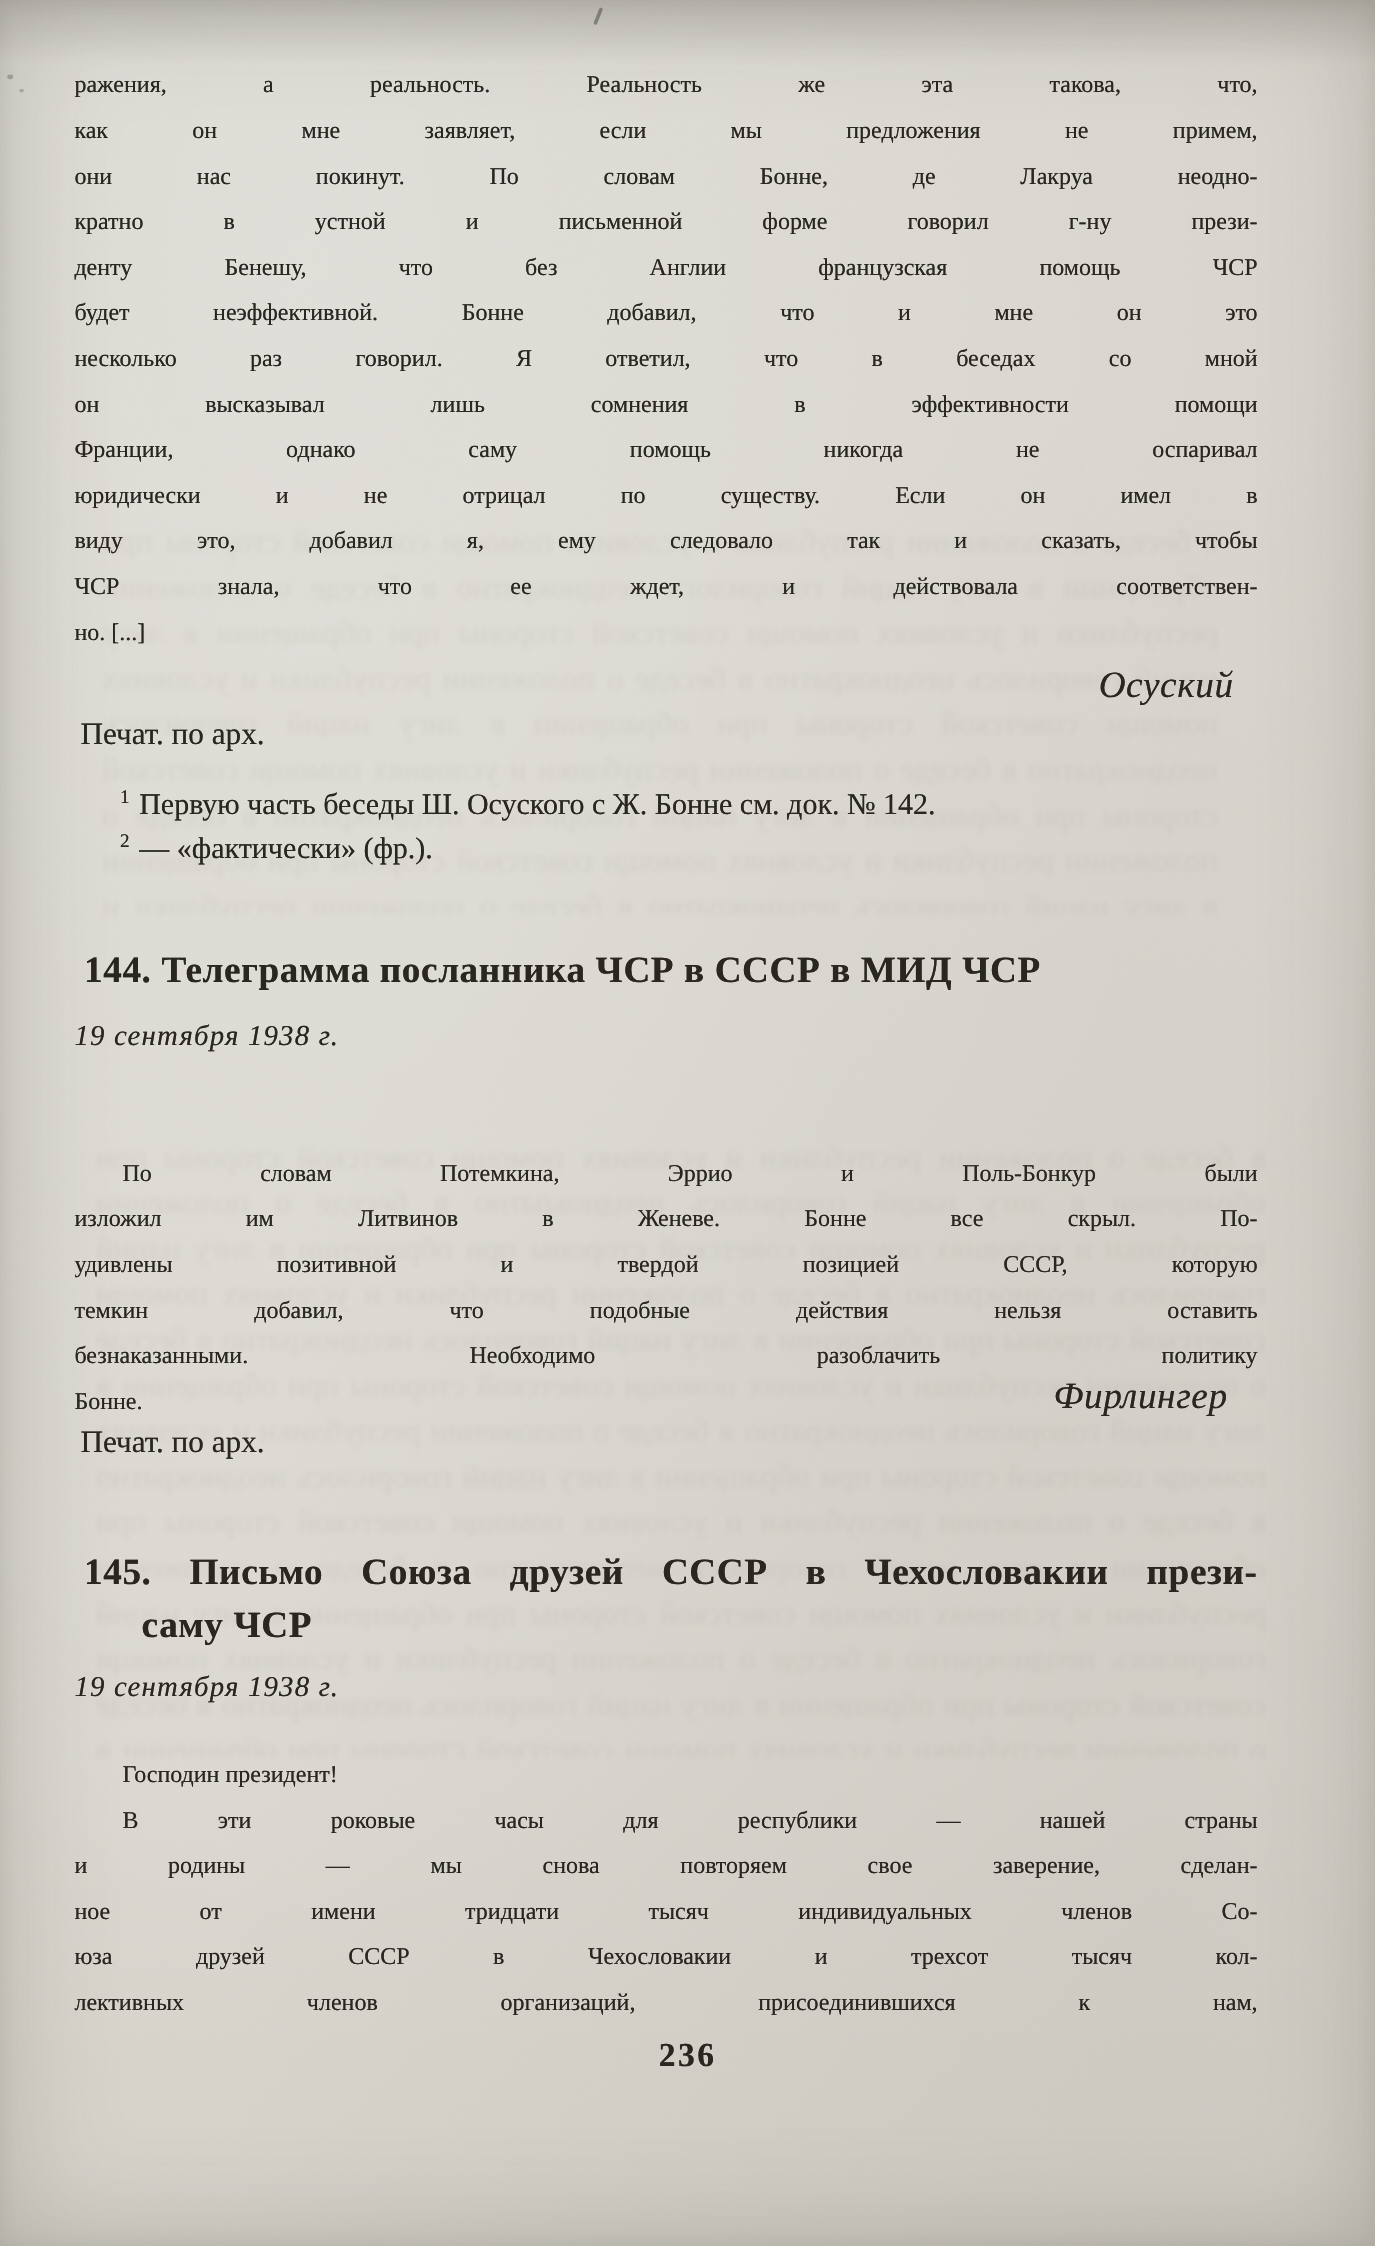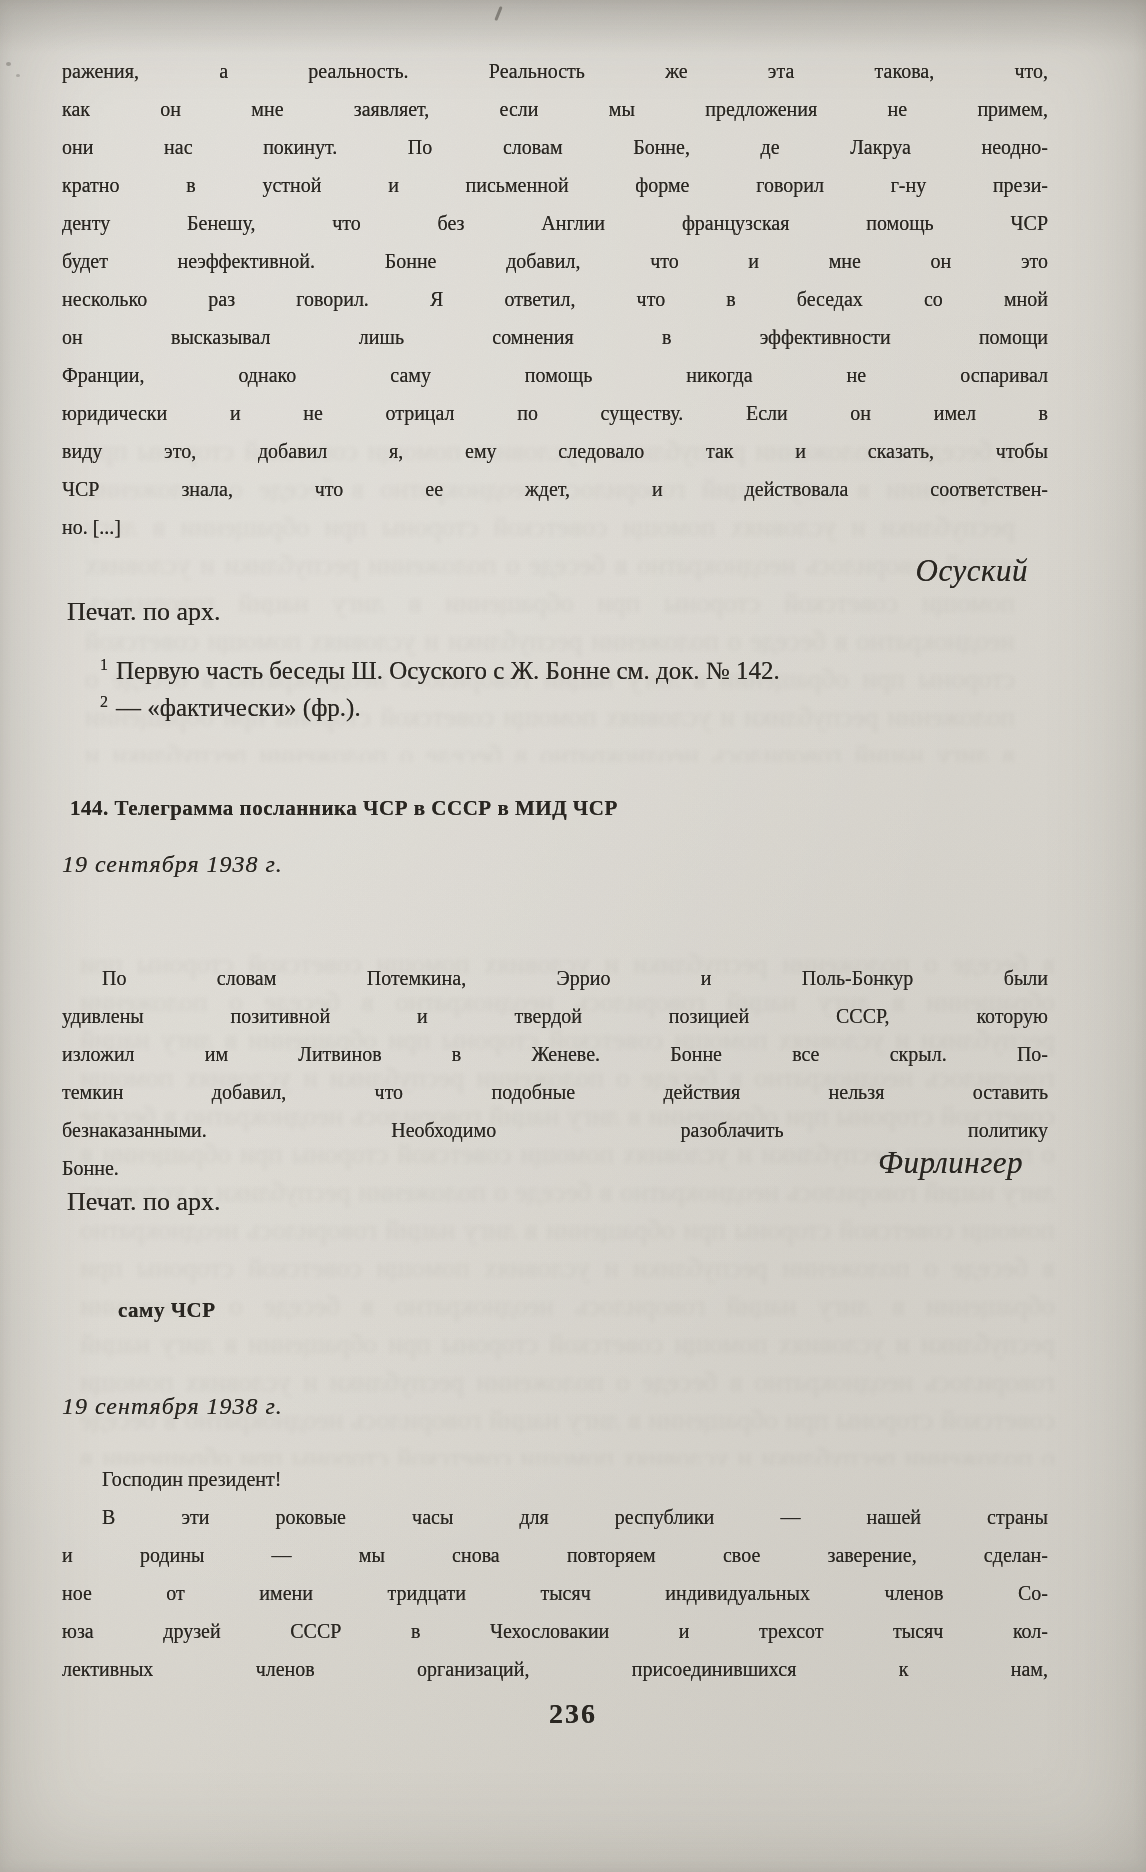--- a/index.html
+++ b/index.html
@@ -24,21 +24,21 @@
   .content{position:absolute;left:62px;top:0;width:986px;
     text-shadow:0 0 0.5px rgba(32,30,26,0.75);}
   .sec{position:absolute;width:100%;left:0;}
 
   .body-text{font-size:20px;line-height:38px;}
   .tline{text-align:left;}
   .tline.j{text-align:justify;text-align-last:justify;}
   .tline.ind{text-indent:40px;}
   .tline.cont{padding-left:48px;}
 
-  .heading{font-weight:bold;font-size:21px;line-height:44px;letter-spacing:.5px;}
+  .heading{font-weight:bold;font-size:31px;line-height:44px;letter-spacing:.5px;}
   .heading .tline{padding-left:8px;}
   .heading .tline.cont{padding-left:56px;}
   .date{font-style:italic;font-size:24px;line-height:36px;text-align:left;letter-spacing:1px;}
   .sig{font-style:italic;font-size:31px;line-height:38px;text-align:right;letter-spacing:.5px;}
   .small{font-size:26px;line-height:28px;}
   .footnotes{font-size:25px;line-height:37px;padding-left:38px;}
   .fnline sup{font-size:16px;line-height:0;margin-right:8px;}
   .pageno{position:absolute;left:0;width:1146px;text-align:center;
     font-weight:bold;font-size:28px;letter-spacing:2px;
     text-shadow:0 0 0.5px rgba(32,30,26,0.75);}
@@ -88,32 +88,33 @@
       <div class="fnline"><sup>1</sup><span>Первую часть беседы Ш. Осуского с Ж. Бонне см. док. № 142.</span></div>
       <div class="fnline"><sup>2</sup><span>— «фактически» (фр.).</span></div>
     </div>
 
     <div class="sec heading" style="top:786px;padding-left:8px;box-sizing:border-box;">144. Телеграмма посланника ЧСР в СССР в МИД ЧСР</div>
 
     <div class="sec date" style="top:846px;padding-right:160px;box-sizing:border-box;">19 сентября 1938 г.</div>
 
     <div class="sec body-text" style="top:959px;">
         <div class="tline j ind">По словам Потемкина, Эррио и Поль-Бонкур были</div>
+        <div class="tline j">изложил им Литвинов в Женеве. Бонне все скрыл. По-</div>
         <div class="tline j">удивлены позитивной и твердой позицией СССР, которую</div>
-        <div class="tline j">изложил им Литвинов в Женеве. Бонне все скрыл. По-</div>
         <div class="tline j">темкин добавил, что подобные действия нельзя оставить</div>
         <div class="tline j">безнаказанными. Необходимо разоблачить политику</div>
         <div class="tline">Бонне.</div>
       </div>
 
     <div class="sec sig" style="top:1144px;padding-right:25px;box-sizing:border-box;">Фирлингер</div>
 
     <div class="sec small" style="top:1188px;padding-left:5px;">Печат. по арх.</div>
 
     <div class="sec heading" style="top:1288px;">
+        <div class="tline j">145. Письмо Союза друзей СССР в Чехословакии прези-</div>
         <div class="tline cont">саму ЧСР</div>
       </div>
 
     <div class="sec date" style="top:1388px;padding-right:85px;box-sizing:border-box;">19 сентября 1938 г.</div>
 
     <div class="sec body-text" style="top:1460px;">
         <div class="tline ind">Господин президент!</div>
         <div class="tline j ind">В эти роковые часы для республики — нашей страны</div>
         <div class="tline j">и родины — мы снова повторяем свое заверение, сделан-</div>
         <div class="tline j">ное от имени тридцати тысяч индивидуальных членов Со-</div>

